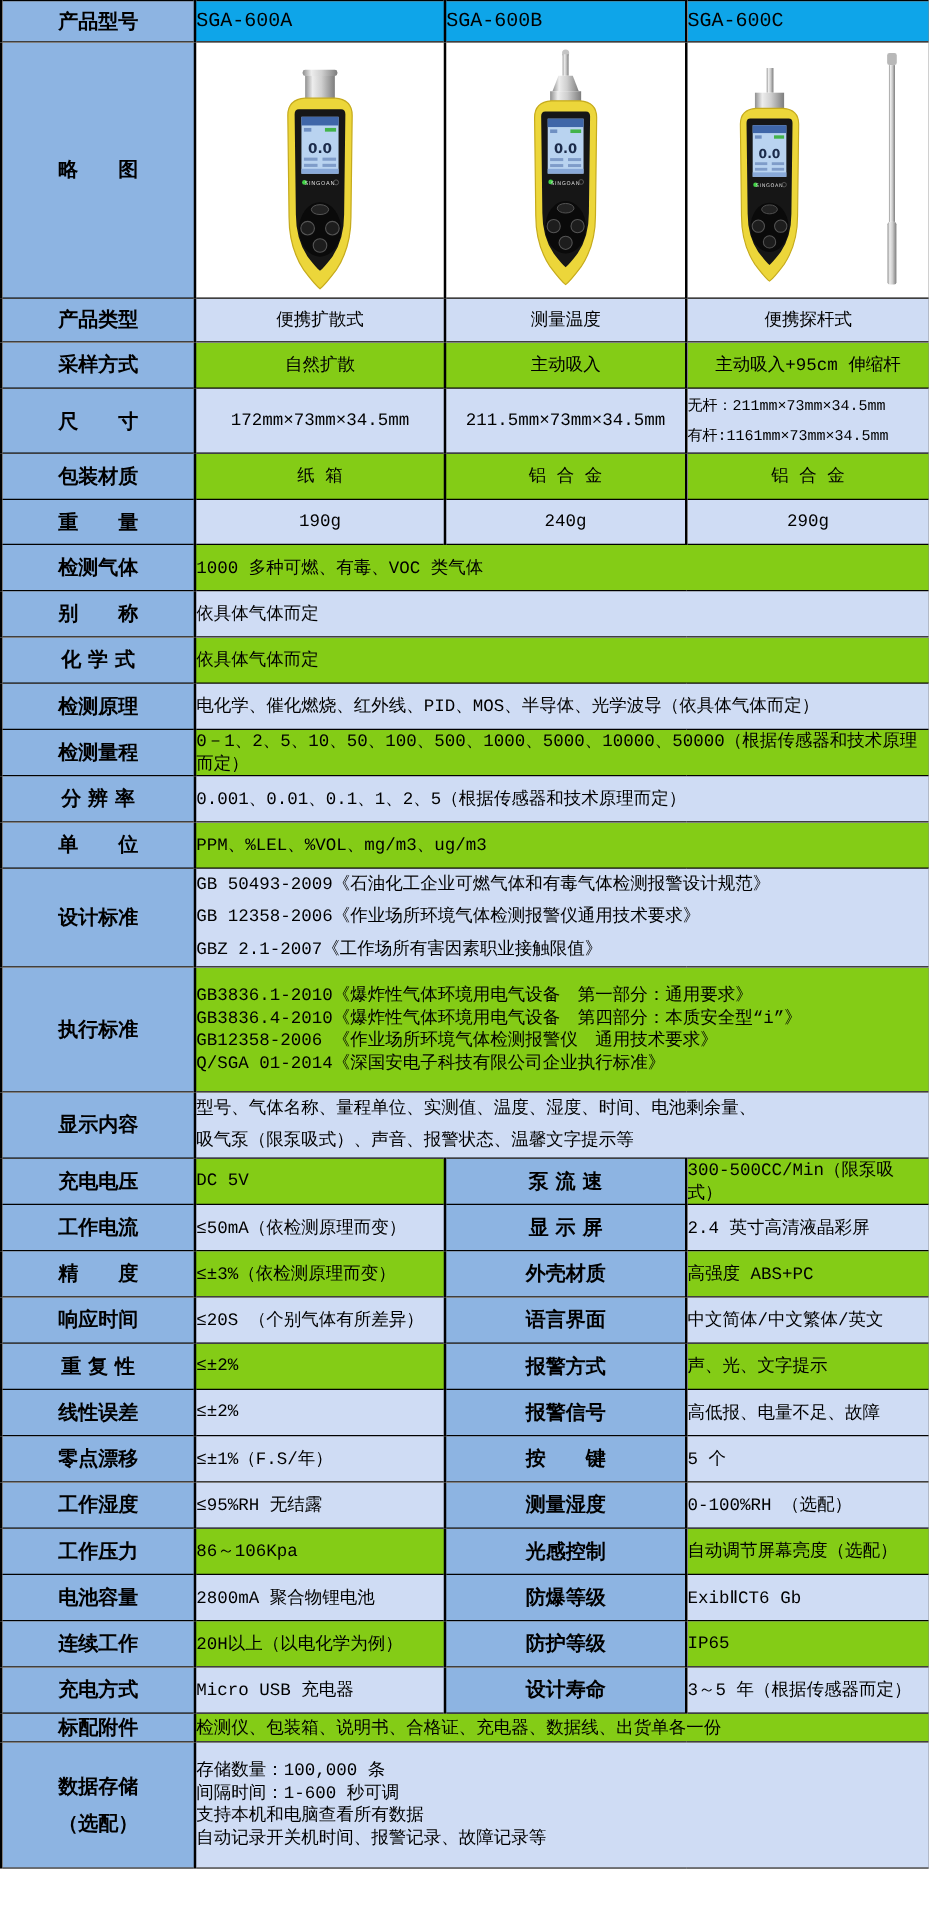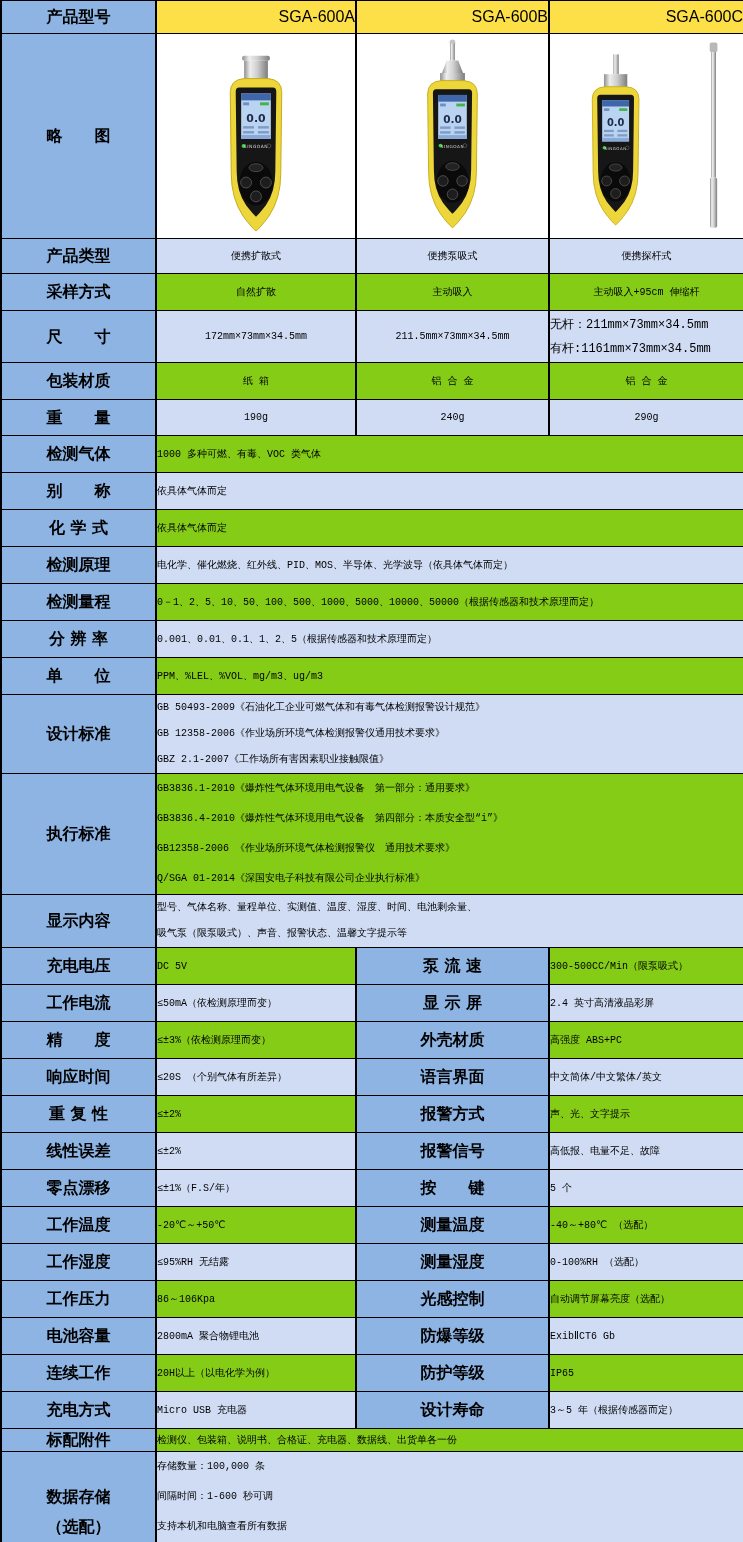--- a/index.html
+++ b/index.html
@@ -1,28 +1,28 @@
 <!DOCTYPE html>
 <html><head>
 <meta charset="utf-8">
 <style>
   html,body{margin:0;padding:0;background:#ffffff;}
   body{width:743px;font-family:"DejaVu Sans","Liberation Sans",sans-serif;color:#000;}
   table.spec{border-collapse:collapse;table-layout:fixed;width:743px;}
   table.spec td{border:2px solid #000;border-top-width:1px;border-bottom-width:1px;padding:0;overflow:hidden;vertical-align:middle;}
   td.lbl{background:#8db4e2;font-weight:bold;font-size:16px;text-align:center;line-height:1.35;}
-  td.model{background:#fde047;font-family:Liberation Sans, sans-serif;font-size:16px;text-align:right;}
+  td.model{background:#0ea5e9;font-family:Liberation Mono, monospace;font-size:16px;text-align:left;}
   td.img{background:#ffffff;text-align:left;padding:0;}
-  td.val{font-size:10px;text-align:center;font-family:"Liberation Mono","DejaVu Sans",sans-serif;}
+  td.val{font-size:14px;text-align:center;font-family:"Liberation Mono","DejaVu Sans",sans-serif;}
   tr.rl td.val{background:#cfdcf4;}
   tr.rd td.val{background:#84cc16;}
   td.left{text-align:left;padding:0 10px;}
   .pre{white-space:pre-line;}
   .lines3{line-height:26px;}
-  .lines4{line-height:30px;}
+  .lines4{line-height:18px;}
   .lines2{line-height:26px;}
   td.dim3{font-size:12px;padding:0 6px;line-height:24px;text-align:left;}
   svg.dev{display:block;margin:0 auto;}
 </style>
 </head>
 <body>
 
 <table class="spec">
   <colgroup>
     <col style="width:155px">
@@ -148,21 +148,21 @@
         <rect x="165.5" y="5" width="8" height="10" rx="2" fill="#b8b8b8"></rect>
         <rect x="167" y="15" width="5" height="130" fill="url(#met-c)"></rect>
         <rect x="165.8" y="145" width="7.4" height="52" rx="2" fill="url(#met-c)"></rect>
       </svg>
     </td>
   </tr>
 
   <tr class="rl" style="height:35px">
     <td class="lbl">产品类型</td>
     <td class="val">便携扩散式</td>
-    <td class="val">便携泵吸式</td>
+    <td class="val">测量温度</td>
     <td class="val">便携探杆式</td>
   </tr>
   <tr class="rd" style="height:37px">
     <td class="lbl">采样方式</td>
     <td class="val">自然扩散</td>
     <td class="val">主动吸入</td>
     <td class="val">主动吸入+95cm 伸缩杆</td>
   </tr>
   <tr class="rl" style="height:52px">
     <td class="lbl">尺　　寸</td>
@@ -265,26 +265,20 @@
     <td class="lbl">线性误差</td>
     <td class="val left">≤±2%</td>
     <td class="lbl">报警信号</td>
     <td class="val left">高低报、电量不足、故障</td>
   </tr>
   <tr class="rl" style="height:37px">
     <td class="lbl">零点漂移</td>
     <td class="val left">≤±1%（F.S/年）</td>
     <td class="lbl">按　　键</td>
     <td class="val left">5 个</td>
-  </tr>
-  <tr class="rd" style="height:37px">
-    <td class="lbl">工作温度</td>
-    <td class="val left">-20℃～+50℃</td>
-    <td class="lbl">测量温度</td>
-    <td class="val left">-40～+80℃ （选配）</td>
   </tr>
   <tr class="rl" style="height:37px">
     <td class="lbl">工作湿度</td>
     <td class="val left">≤95%RH 无结露</td>
     <td class="lbl">测量湿度</td>
     <td class="val left">0-100%RH （选配）</td>
   </tr>
   <tr class="rd" style="height:37px">
     <td class="lbl">工作压力</td>
     <td class="val left">86～106Kpa</td>

